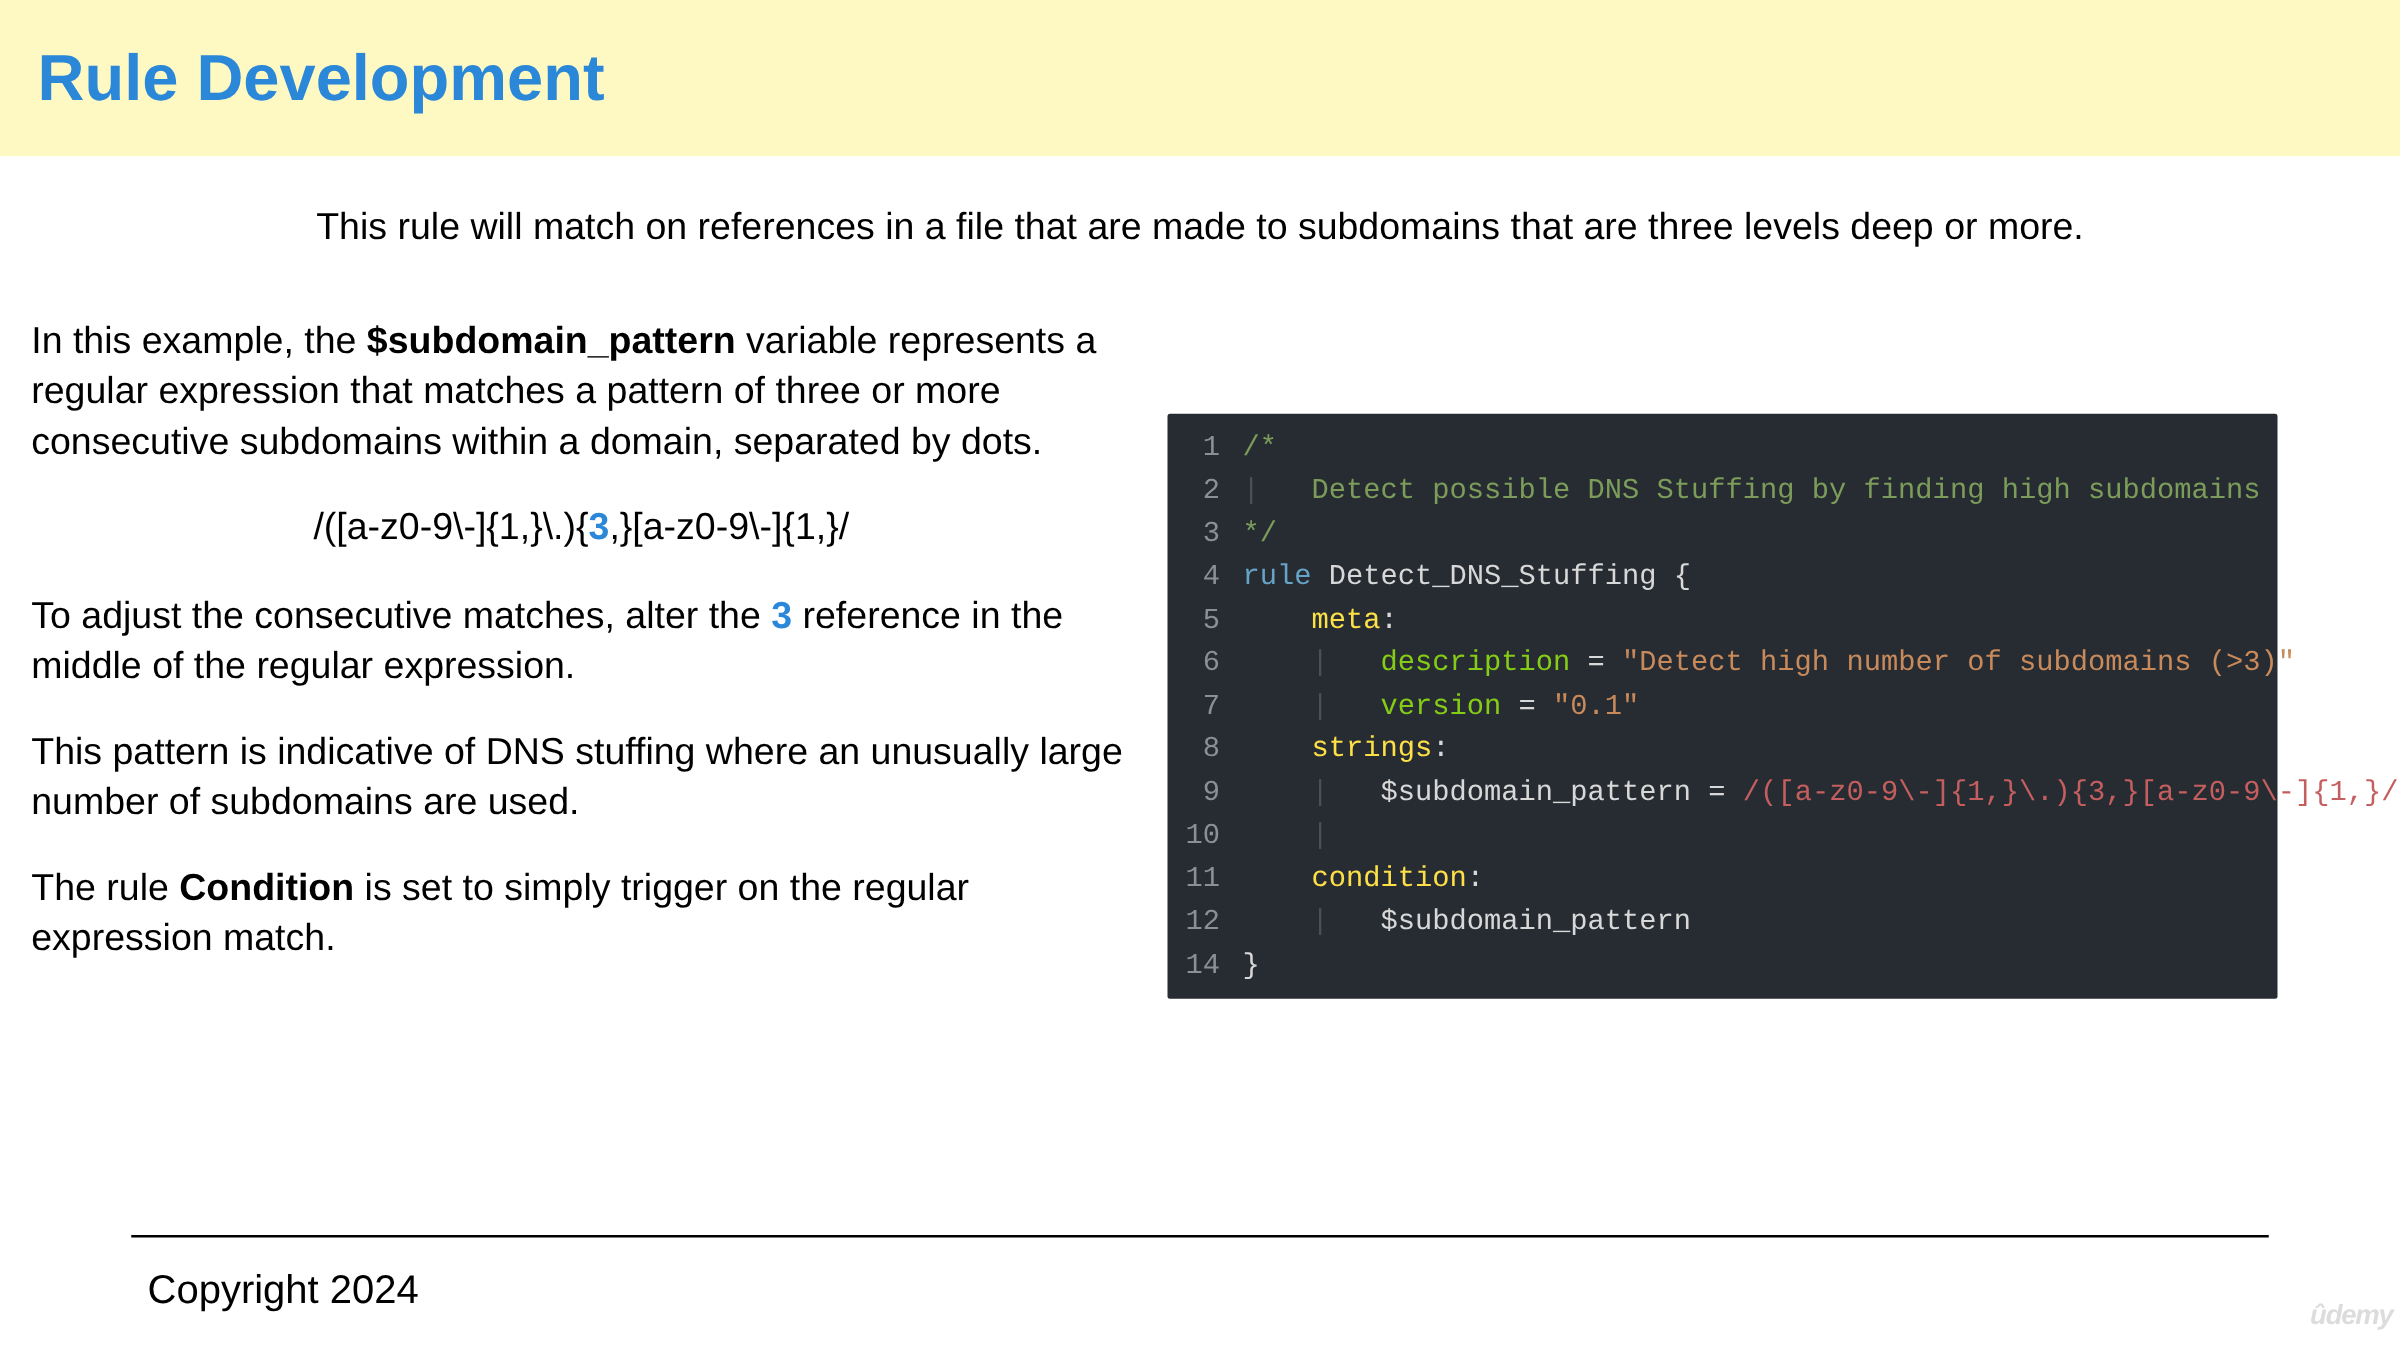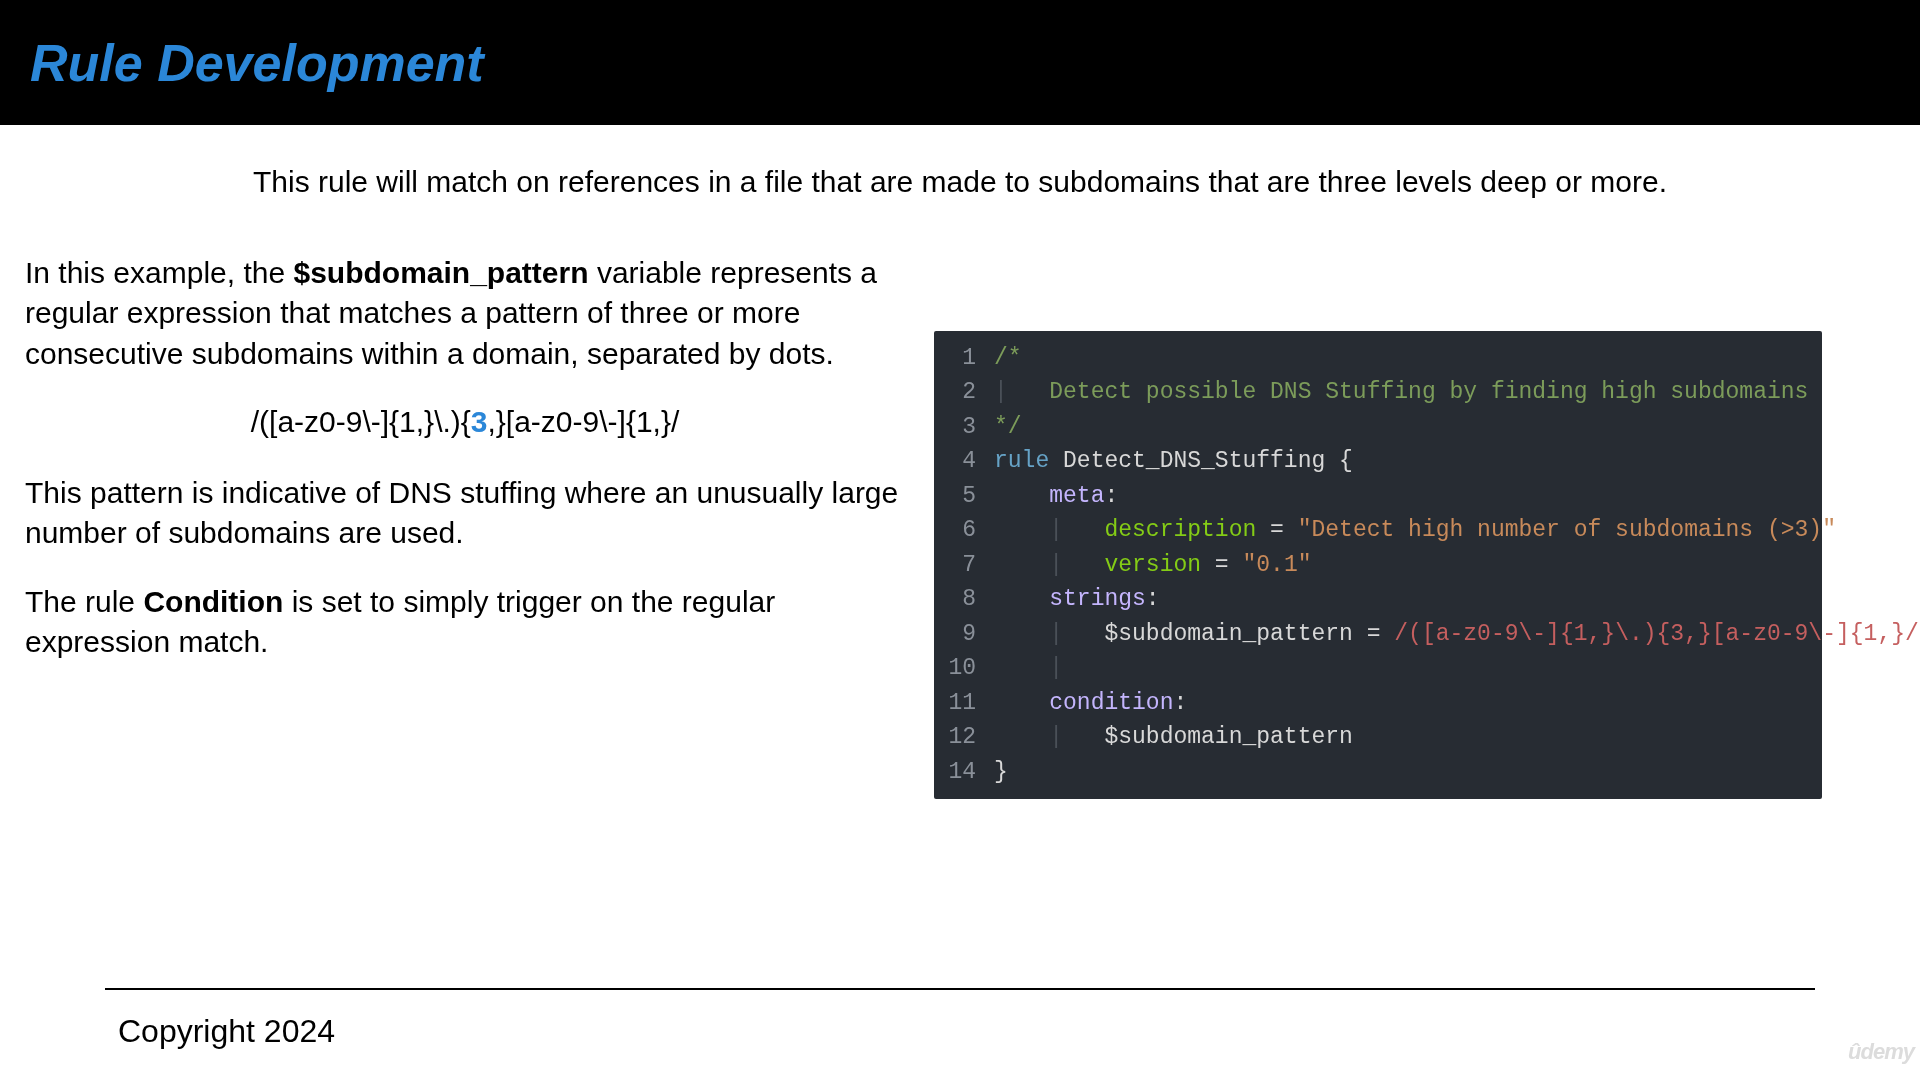--- a/index.html
+++ b/index.html
@@ -5,26 +5,25 @@
   html, body {
     margin: 0;
     padding: 0;
     width: 1920px;
     height: 1080px;
     font-family: Arial, Helvetica, sans-serif;
     background: #fff;
     overflow: hidden;
   }
   .header {
-    background: #000000;
+    background: #fef9c3;
     height: 125px;
     display: flex;
     align-items: center;
     padding: 0 30px;
-    font-style: italic;
   }
   .header h1 {
     color: #2b87d8;
     font-size: 52px;
     font-weight: bold;
     margin: 0;
   }
   .body-area {
     padding: 25px 25px 0 25px;
     position: relative;
@@ -79,21 +78,21 @@
     flex-shrink: 0;
     padding-right: 18px;
     user-select: none;
   }
   .ind-guide {
     color: #4a5058;
   }
   .tk-comment { color: #7c9c5a; }
   .tk-keyword { color: #66a3c7; }
   .tk-name    { color: #d8d8d8; }
-  .tk-section { color: #c4b5fd; }
+  .tk-section { color: #fde047; }
   .tk-field   { color: #84cc16; }
   .tk-op      { color: #d8d8d8; }
   .tk-string  { color: #c88a5a; }
   .tk-brace   { color: #d8d8d8; }
   .tk-var     { color: #d8d8d8; }
   .tk-regex   { color: #c55f5f; }
   .tk-punct   { color: #d8d8d8; }
   .footer-line {
     position: absolute;
     left: 105px;
@@ -134,20 +133,23 @@
     <div class="left-col">
 
       <p>
         <span>In this example, the </span><span class="var-bold">$subdomain_pattern</span><span> variable represents a regular expression that matches a pattern of three or more consecutive subdomains within a domain, separated by dots.</span>
       </p>
 
       <div class="regex-line">
         <span>/([a-z0-9\-]{1,}\.){</span><span class="blue-num">3</span><span>,}[a-z0-9\-]{1,}/</span>
       </div>
 
+      <p>
+        <span>To adjust the consecutive matches, alter the </span><span class="blue-num">3</span><span> reference in the middle of the regular expression.</span>
+      </p>
 
       <p>This pattern is indicative of DNS stuffing where an unusually large number of subdomains are used.</p>
 
       <p>
         <span>The rule </span><span class="var-bold">Condition</span><span> is set to simply trigger on the regular expression match.</span>
       </p>
 
     </div>
 
     <div class="right-col">

